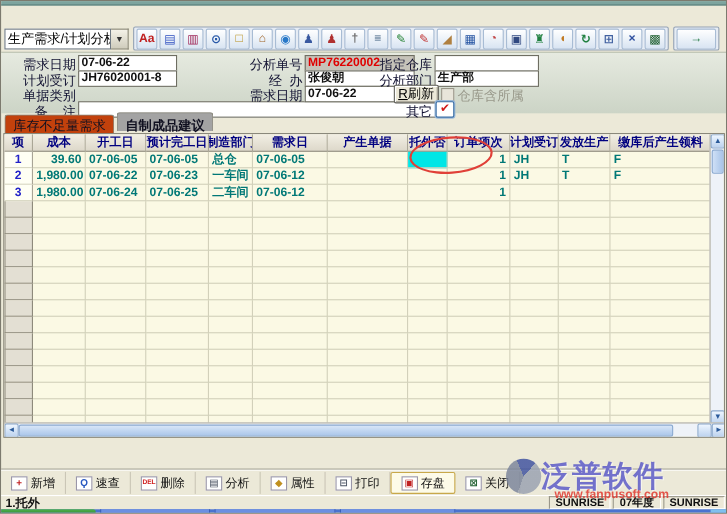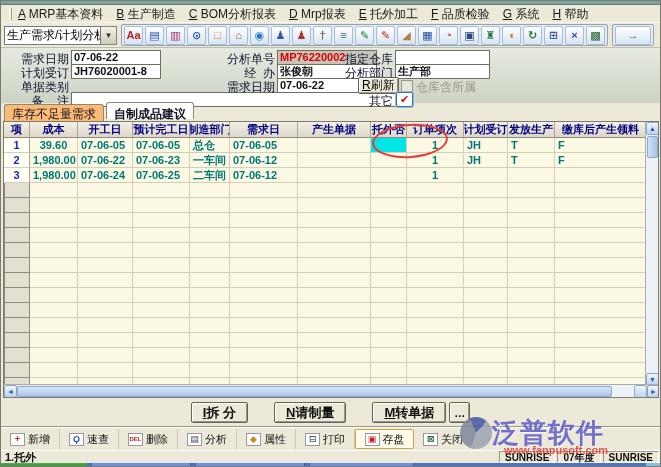--- a/index.html
+++ b/index.html
@@ -21,32 +21,32 @@
   .formpanel{position:absolute;left:0;top:46px;width:100%;height:56px;background:linear-gradient(#e6eae0,#ccd4c6);border-top:1px solid #b8c0b0}
   .flabel{position:absolute;font-size:12px;color:#101030;text-align:right;white-space:pre;line-height:14px}
   .flabel.dis{color:#98988a}
   .ffield{position:absolute;height:15px;background:#fff;border:1px solid #6e6e62;font-size:11px;font-weight:bold;color:#101010;padding:0 2px;line-height:13px;white-space:nowrap;overflow:hidden}
   .ffield.gray{background:#c6c3b9;color:#e00000}
   .mini-btn{position:absolute;height:17px;font-size:12px;background:#ece9d8;border:1px solid #60605a;box-shadow:inset 1px 1px 0 #fff,inset -1px -1px 0 #9a978a;padding:0 3px;line-height:15px;border-radius:2px}
   .chkbox{position:absolute;width:12px;height:12px;background:#e8e5da;border:1px solid #9a978a}
   .chk-btn{position:absolute;width:17px;height:15px;background:#fff;border:1px solid #3a6ea5;box-shadow:0 0 0 1px #9ab8d8;color:#d01818;font-size:11px;font-weight:bold;text-align:center;line-height:13px;border-radius:2px}
   
   .tabs{position:absolute;left:3px;top:103px;height:17px;display:flex;font-size:12px;color:#101020}
-  .tab{padding:1px 7px 0 7px;border:1px solid #8a887c;border-bottom:none;background:#fdba74;margin-right:2px;border-radius:3px 3px 0 0;white-space:nowrap}
-  .tab.active{background:#ffffff;font-weight:bold;position:relative;top:-2px;padding-top:3px}
+  .tab{padding:1px 7px 0 7px;border:1px solid #8a887c;border-bottom:none;background:#c2410c;margin-right:2px;border-radius:3px 3px 0 0;white-space:nowrap}
+  .tab.active{background:#a3a3a3;font-weight:bold;position:relative;top:-2px;padding-top:3px}
   
   .grid{position:absolute;left:2px;top:120px;width:656px;height:277px;border:1px solid #7e7c70;background:#fbf9e4;overflow:hidden}
   .g-cols{position:absolute;left:0;top:0;width:643px;height:264px;overflow:hidden}
   .g-head{display:flex;height:16px;background:#e9e5d9}
   .g-hc{font-size:11px;font-weight:bold;color:#000080;border-right:1px solid #aaa696;border-bottom:1px solid #8e8a7c;display:flex;align-items:center;justify-content:center;white-space:nowrap;overflow:hidden;background:linear-gradient(#f2efe4,#ddd8ca)}
   .g-row{display:flex;height:15px}
   .g-c{font-size:11px;font-weight:bold;color:#007876;border-right:1px solid #d2d0ba;border-bottom:1px solid #d2d0ba;padding:0 3px;line-height:14px;white-space:nowrap;overflow:hidden}
   .g-c.num{color:#2222c8;text-align:center;background:#fffff4;border-right:1px solid #a8a496}
   .g-c.rowhdr{background:#e3dfd3;border:1px solid #8e8a7c;border-top:none}
-  .g-c.r{text-align:center}
+  .g-c.r{text-align:right}
   .g-c.hl{background:#00e6e6}
   
   .vscroll{position:absolute;right:0;top:0;width:13px;height:264px;background:#eef2f8;border-left:1px solid #b0aca0;display:flex;flex-direction:column}
   .hscroll{position:absolute;left:0;bottom:0;width:656px;height:13px;background:#eef2f8;border-top:1px solid #b0aca0;display:flex}
   .sb-btn{width:13px;height:13px;background:linear-gradient(#eef6ff,#bcd2ee);border:1px solid #8aa8cc;color:#2a5a9a;font-size:7px;display:flex;align-items:center;justify-content:center;border-radius:2px;flex:none}
   .sb-thumb-v{width:11px;height:22px;margin:1px;background:linear-gradient(90deg,#cfe0f6,#a8c4e8);border:1px solid #88a8d0;border-radius:2px}
   .sb-thumb-h{height:11px;width:595px;margin:1px 0;background:linear-gradient(#d8e6f8,#aac6ea);border:1px solid #88a8d0;border-radius:2px}
   
   .ellipse{position:absolute;left:371px;top:123px;width:76px;height:34px;border:2px solid #e04038;border-radius:50%;transform:rotate(-4deg);pointer-events:none;z-index:5}
   
@@ -75,31 +75,20 @@
   .wm-brand{position:absolute;left:34px;top:0;font-size:27px;font-weight:bold;letter-spacing:1px;color:rgba(86,84,196,.82);text-shadow:1px 1px 0 rgba(255,255,255,.55);white-space:nowrap}
   .wm-url{position:absolute;left:46px;top:29px;font-size:11px;font-weight:bold;color:rgba(225,58,48,.85);white-space:nowrap}
   u{text-decoration:underline}
 </style>
 </head>
 <body>
 
 <div class="win">
   <div class="topstrip"></div>
 
-  <div class="menubar">
-    <div class="menugrip"></div>
-  <span class="menu-item"><u>A</u> MRP基本资料</span>
-      <span class="menu-item"><u>B</u> 生产制造</span>
-      <span class="menu-item"><u>C</u> BOM分析报表</span>
-      <span class="menu-item"><u>D</u> Mrp报表</span>
-      <span class="menu-item"><u>E</u> 托外加工</span>
-      <span class="menu-item"><u>F</u> 品质检验</span>
-      <span class="menu-item"><u>G</u> 系统</span>
-      <span class="menu-item"><u>H</u> 帮助</span>
-    </div>
 
   <div class="toolbar">
     <div class="combo">生产需求/计划分析</div>
     <div class="combo-btn">▼</div>
     <div class="tb-group" id="tb-icons">
         <div class="tb-btn" style="color: rgb(192, 32, 32);">Aa</div>
         <div class="tb-btn" style="color: rgb(48, 80, 192);">▤</div>
         <div class="tb-btn" style="color: rgb(160, 40, 88);">▥</div>
         <div class="tb-btn" style="color: rgb(40, 88, 168);">⊙</div>
         <div class="tb-btn" style="color: rgb(184, 144, 32);">□</div>
@@ -425,26 +414,20 @@
     <div class="hscroll">
       <div class="sb-btn">◄</div>
       <div class="sb-thumb-h"></div>
       <div class="sb-btn" style="margin-left:auto"></div>
       <div class="sb-btn">►</div>
     </div>
   </div>
 
   <div class="ellipse"></div>
 
-  <div class="actionrow" id="arow">
-      <button class="a-btn" style="margin-left: 0px;"><u>I</u>拆  分</button>
-      <button class="a-btn" style="margin-left: 26px;"><u>N</u>请制量</button>
-      <button class="a-btn" style="margin-left: 26px;"><u>M</u>转单据</button>
-      <button class="a-btn sm" style="margin-left: 3px;">…</button>
-    </div>
   <div class="areasep"></div>
 
   <div class="btoolbar" id="btoolbar">
       <div class="bt-btn">
         <span class="bt-ic" style="color: rgb(192, 32, 32);">+</span>
         <span>新增</span>
       </div>
       <div class="bt-btn">
         <span class="bt-ic" style="color: rgb(40, 88, 192);">Ϙ</span>
         <span>速查</span>

